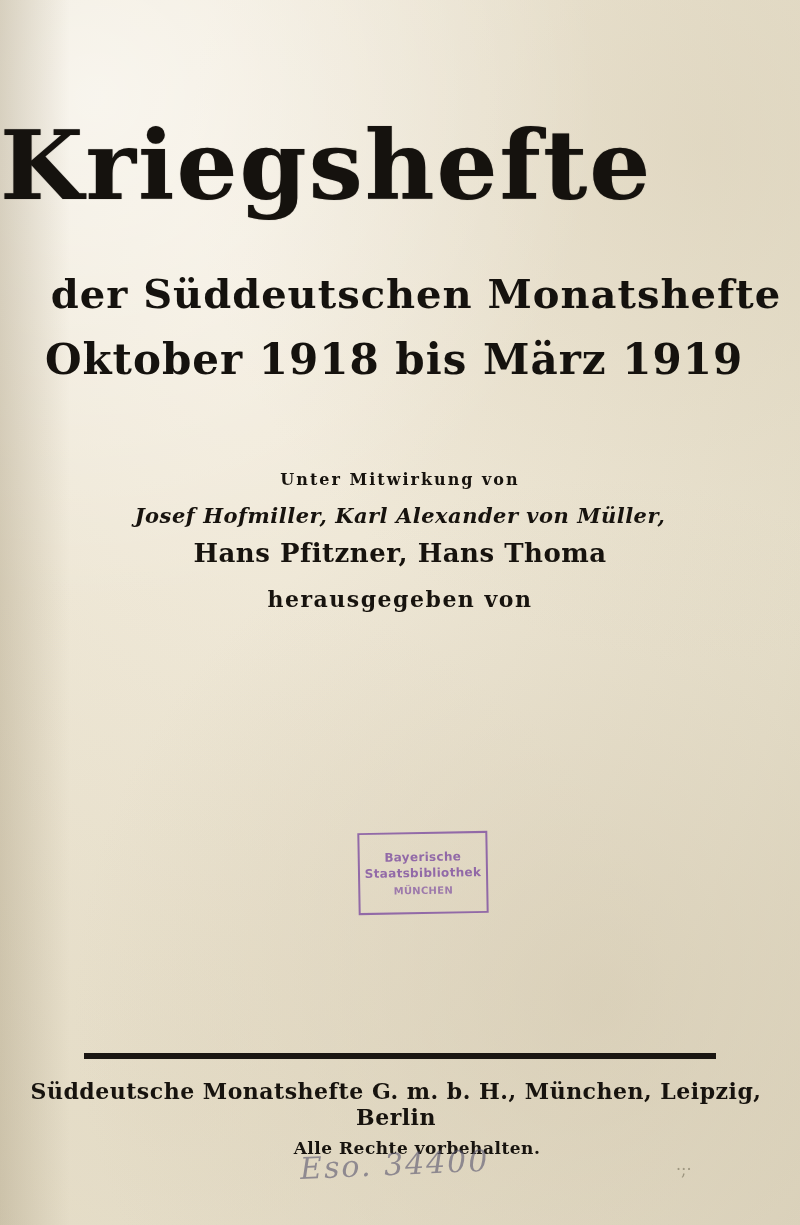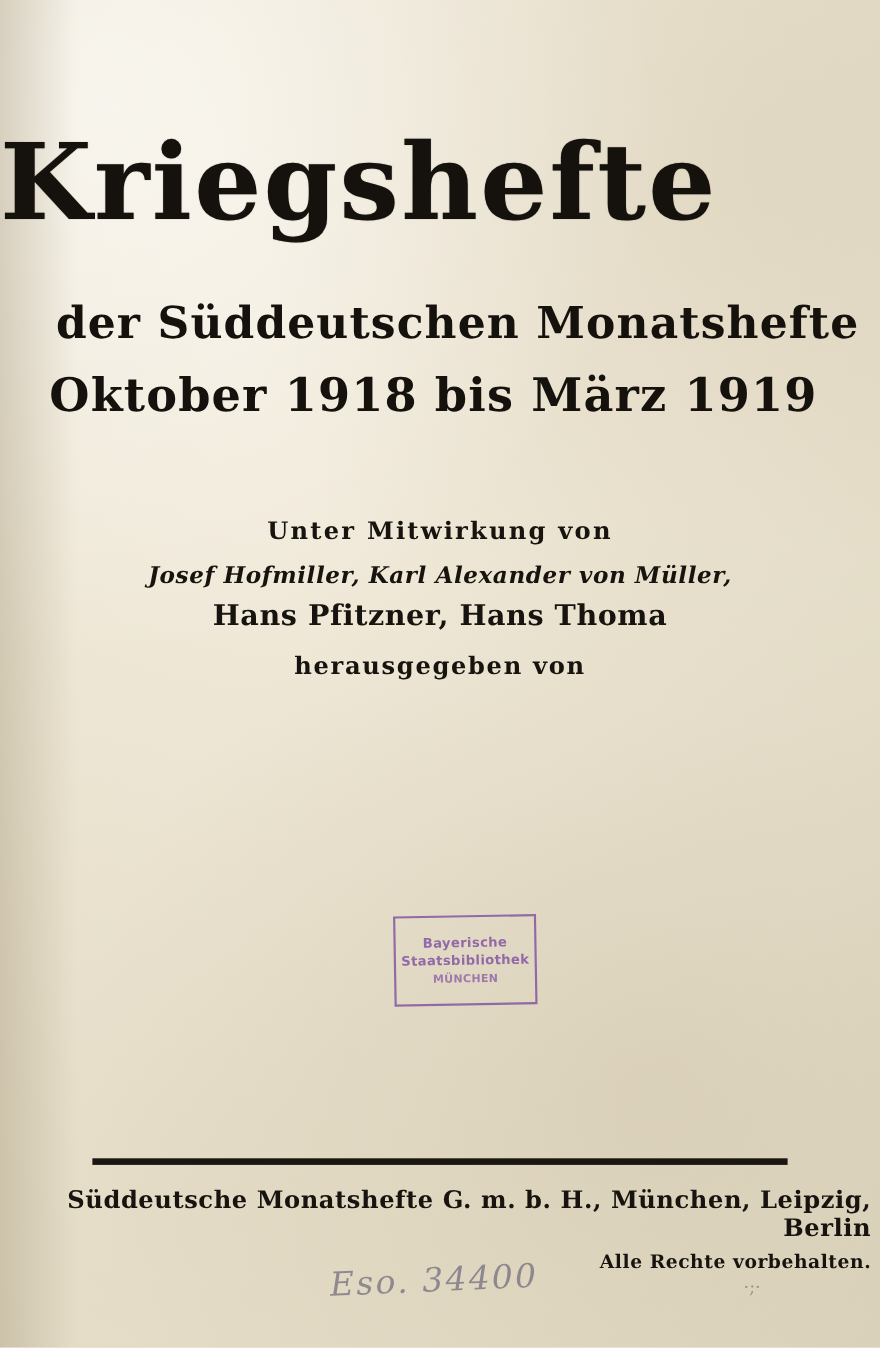--- a/index.html
+++ b/index.html
@@ -97,21 +97,21 @@
     top: 470px;
     left: 0;
     width: 800px;
   }
   #credits .line {
     color: #17130e;
     font-family: "DejaVu Serif", serif;
     font-weight: bold;
   }
   .credits-intro {
-    font-size: 22px;
+    font-size: 16px;
     letter-spacing: 2px;
     margin-bottom: 14px;
   }
   .credits-names-1 {
     font-size: 21px;
     letter-spacing: 0.5px;
     margin-bottom: 10px;
     font-style: italic;
   }
   .credits-names-2 {
@@ -165,21 +165,20 @@
     left: 84px;
     width: 632px;
     height: 6px;
     background: #1a1612;
   }
   #imprint {
     position: absolute;
     top: 1078px;
     left: 0;
     width: 792px;
-    text-align: right;
   }
   .imprint-main {
     font-family: "DejaVu Serif", serif;
     font-weight: bold;
     font-size: 22px;
     color: #17130e;
     letter-spacing: 0.5px;
     margin-bottom: 8px;
   }
   .imprint-rights {

